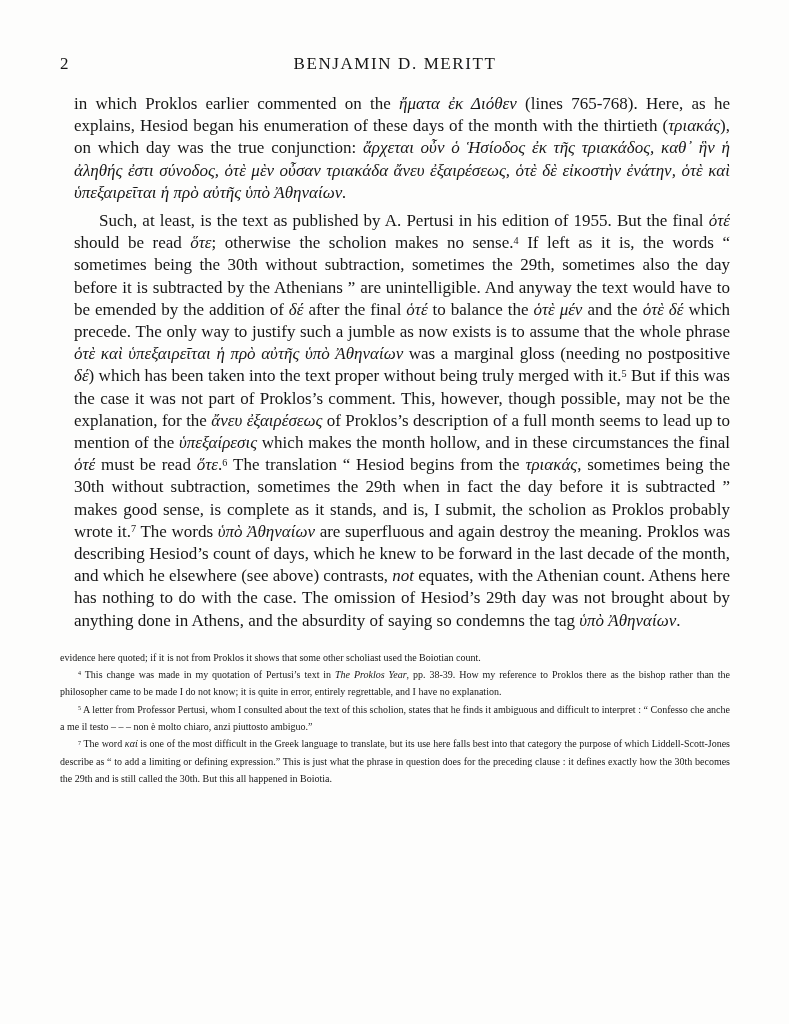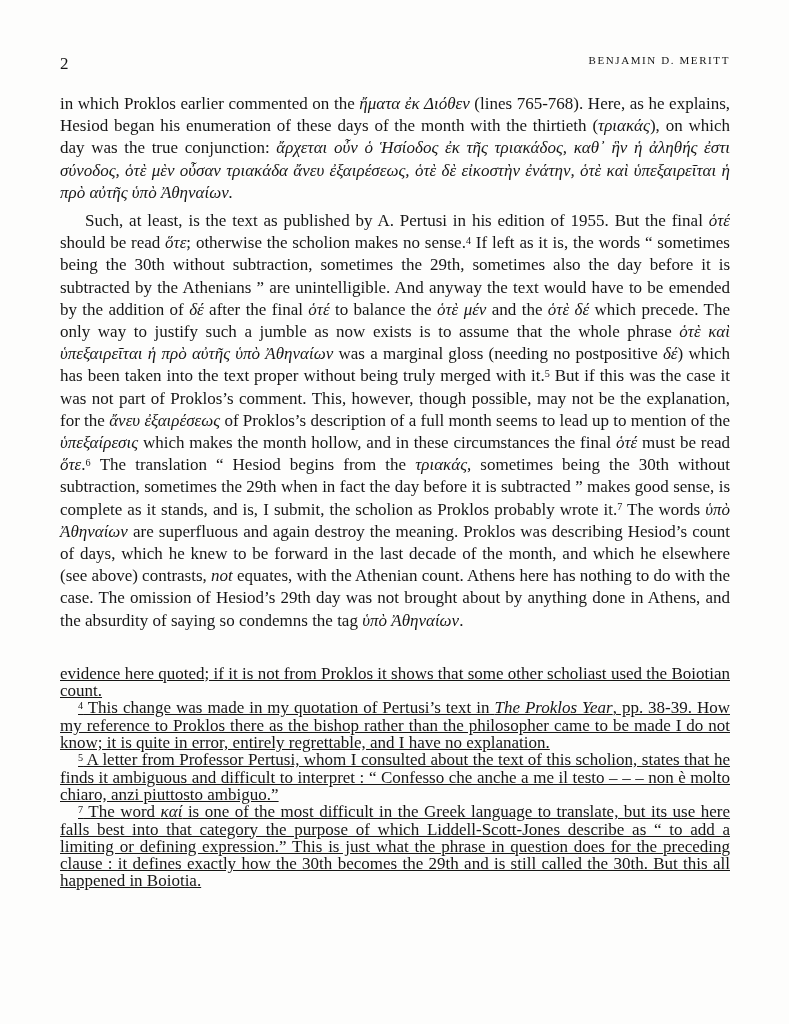--- a/index.html
+++ b/index.html
@@ -20,39 +20,39 @@
     height: 22px;
   }
   .pagenum {
     position: absolute;
     left: 0;
     top: 0;
     font-size: 17px;
   }
   .running-title {
     display: block;
-    text-align: right;
-    font-size: 11px;
+    text-align: center;
+    font-size: 17px;
     letter-spacing: 1.6px;
     white-space: nowrap;
   }
   .body-text {
     margin-top: 17px;
     font-size: 17px;
     line-height: 22.2px;
     text-align: justify;
+    margin-left: 14px;
   }
   .body-text p { margin: 0; }
   .body-text p.para-indent { text-indent: 25px; margin-top: 6px; }
   .footnotes {
-    margin-top: 33px;
-    font-size: 17px;
+    margin-top: 17px;
+    font-size: 10px;
     line-height: 17.3px;
     text-align: justify;
-    text-decoration: underline;
   }
   .footnotes p { margin: 0; }
   .footnotes p.fn-indent { text-indent: 18px; }
   i { font-style: italic; }
   sup {
     font-size: 0.6em;
     line-height: 0;
     position: relative;
     top: -0.45em;
     vertical-align: baseline;

